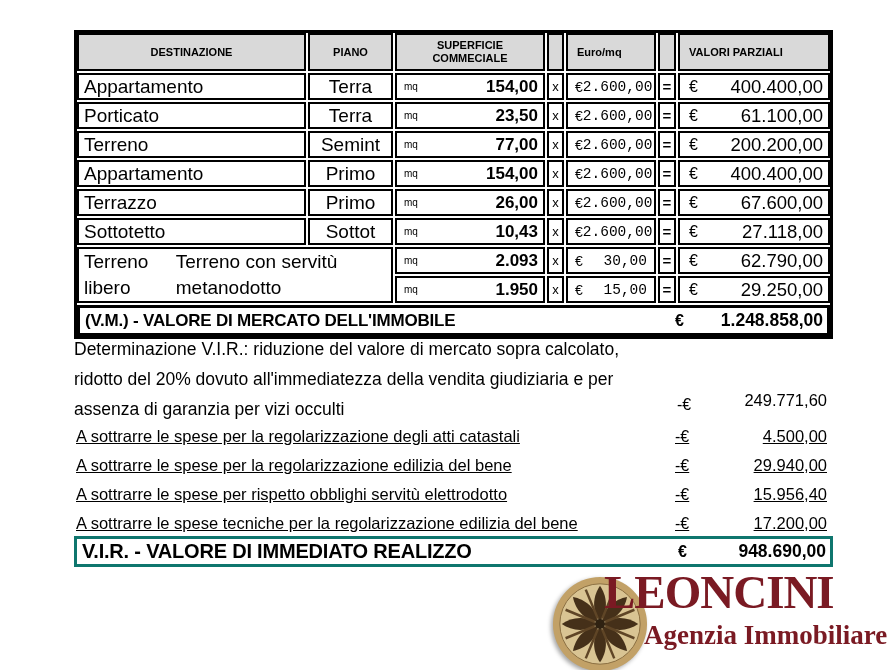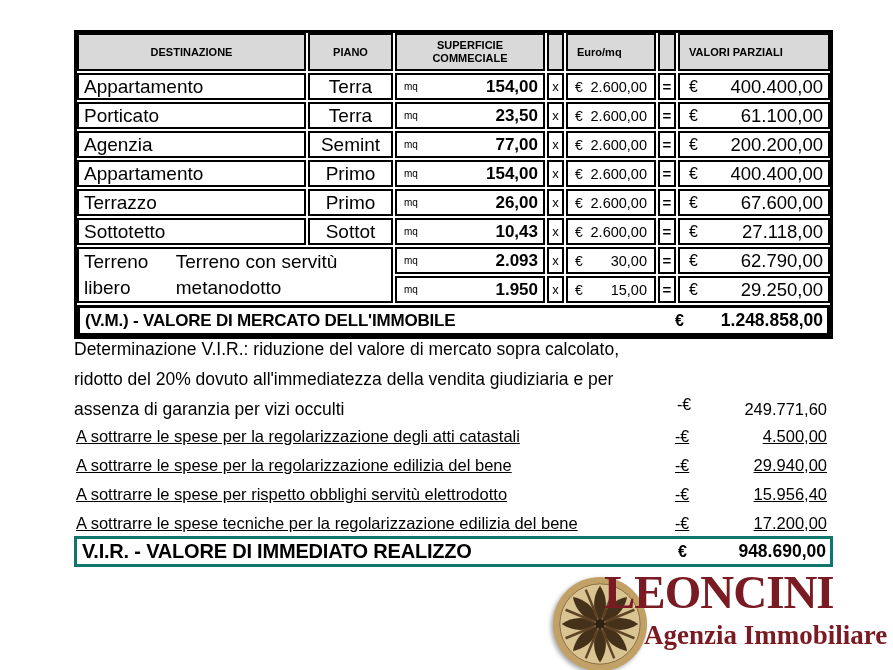--- a/index.html
+++ b/index.html
@@ -21,39 +21,39 @@
         font-weight:bold; font-size:11px; line-height:13px; }
   .hc.left { justify-content:flex-start; padding-left:9px; text-align:left; }
   .dest  { padding-left:5px;  font-size:19px; }
   .piano { justify-content:center; font-size:19px; }
   .sup   { justify-content:space-between; padding:0 5px 0 7px; }
   .mq    { font-size:10px; }
   .supval{ font-weight:bold; font-size:17px; }
   .xcell { justify-content:center; font-size:13px; }
   .euro  { justify-content:space-between; padding:0 7px 0 7px; }
   .esym  { font-size:14px; }
-  .euroval{ font-size:14.5px; }
+  .euroval{ font-size:14.5px;font-family:Liberation Mono, monospace; }
   .eq    { justify-content:center; font-weight:bold; font-size:15px; }
   .val   { justify-content:space-between; padding:0 5px 0 9px; }
   .veur  { font-size:16px; }
   .vval  { font-size:18.5px; }
   .terreno-cell { grid-column:1 / span 2; grid-row:8 / span 2;
         flex-direction:row; align-items:flex-start; justify-content:center;
         padding-left:5px; font-size:19px; line-height:26px; }
   .r8 { grid-row:8; } .r9 { grid-row:9; }
   .vm { grid-column:1 / -1; grid-row:10; border-width:3px; padding:0 4px 0 5px; font-weight:bold; }
   .vm-label { flex:1; font-size:17px; letter-spacing:-0.2px; }
   .vm-eur   { width:26px; font-size:16px; }
   .vm-val   { width:122px; text-align:right; font-size:17.5px; }
 
   
   .para { position:absolute; left:74px; top:334px; width:759px;
           font-size:17.5px; line-height:30px; color:#000; }
   .para-sign { position:absolute; left:603px; bottom:4px; font-size:16px; }
-  .para-amt  { position:absolute; right:6px;  bottom:0; width:106px; text-align:right; font-size:16.5px; }
+  .para-amt  { position:absolute; right:6px;  bottom:9px; width:106px; text-align:right; font-size:16.5px; }
 
   .deds { position:absolute; left:74px; top:422px; width:759px; padding-right:6px;text-decoration:underline; }
   .ded-row { display:flex; align-items:center; height:29px; color:#000; }
   .ded-label { flex:1; padding-left:2px; font-size:16.5px; }
   .ded-sign  { width:46px; font-size:16px; }
   .ded-amt   { width:106px; text-align:right; font-size:16.5px; }
 
   .vir { position:absolute; left:74px; top:536px; width:759px; height:31px;
          border:3px solid #0f766e; background:#fff; display:flex; align-items:center;
          padding:0 4px 0 5px; font-weight:bold; color:#000; }
@@ -117,21 +117,21 @@
     <div class="c euro">
         <span class="esym">€</span>
         <span class="euroval">2.600,00</span>
       </div>
     <div class="c eq">=</div>
     <div class="c val">
         <span class="veur">€</span>
         <span class="vval">61.100,00</span>
       </div>
 
-    <div class="c dest">Agenzia</div>
+    <div class="c dest">Terreno</div>
     <div class="c piano">Semint</div>
     <div class="c sup">
         <span class="mq">mq</span>
         <span class="supval">77,00</span>
       </div>
     <div class="c xcell">x</div>
     <div class="c euro">
         <span class="esym">€</span>
         <span class="euroval">2.600,00</span>
       </div>

